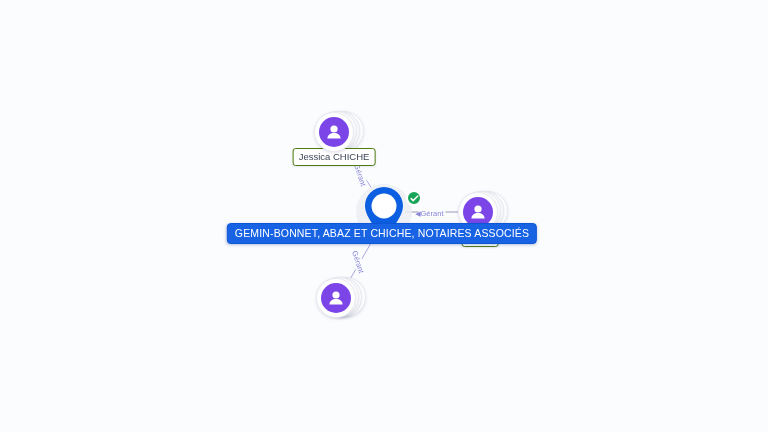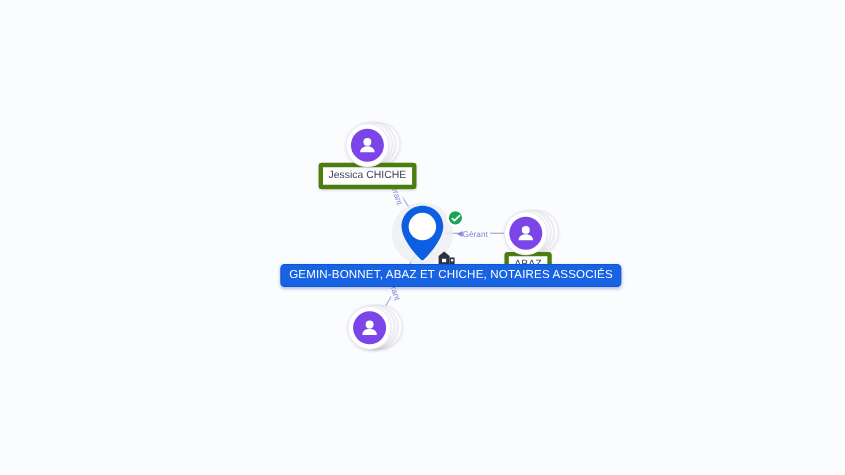--- a/index.html
+++ b/index.html
@@ -27,21 +27,21 @@
   .stack .c1{left:3px;top:1px;}
   .stack .c0{left:0px;top:2px;z-index:4;}
   .avatar{
     position:absolute;left:5px;top:7px;width:30px;height:30px;border-radius:50%;
     background:#7b45e8;z-index:5;
   }
   .avatar svg{display:block;width:30px;height:30px;}
 
   .plabel{
     position:absolute;transform:translate(-50%,0);
-    background:#ffffff;border:4px solid #4d7c0f;border-radius:3px;
+    background:#ffffff;border:1px solid #4d7c0f;border-radius:3px;
     color:#3b4455;font-size:9.5px;line-height:12px;
     padding:2px 5px;white-space:nowrap;
     box-shadow:0 1px 2px rgba(40,50,90,.10);
   }
 
   
   .company{position:absolute;width:0;height:0;}
   .halo{
     position:absolute;left:-28px;top:-28px;width:56px;height:56px;
     border-radius:50%;background:#eceef3;opacity:.85;
@@ -160,15 +160,15 @@
         <rect x="2" y="18.6" width="18" height="1.8" rx=".6" fill="#2a3142"></rect>
       </svg>
     </div>
     <div class="badge">
       <svg viewBox="0 0 12 12" width="9" height="9">
         <path d="M1.6 6.2l2.6 2.6L10.4 2.6" fill="none" stroke="#ffffff" stroke-width="2" stroke-linecap="round" stroke-linejoin="round"></path>
       </svg>
     </div>
   </div>
 
-  <div class="banner" style="left:382px;top:240px;margin-left:28px;">GEMIN-BONNET, ABAZ ET CHICHE, NOTAIRES ASSOCIÉS</div>
+  <div class="banner" style="left:382px;top:223px;">GEMIN-BONNET, ABAZ ET CHICHE, NOTAIRES ASSOCIÉS</div>
 
 </div>
 
 </body></html>

